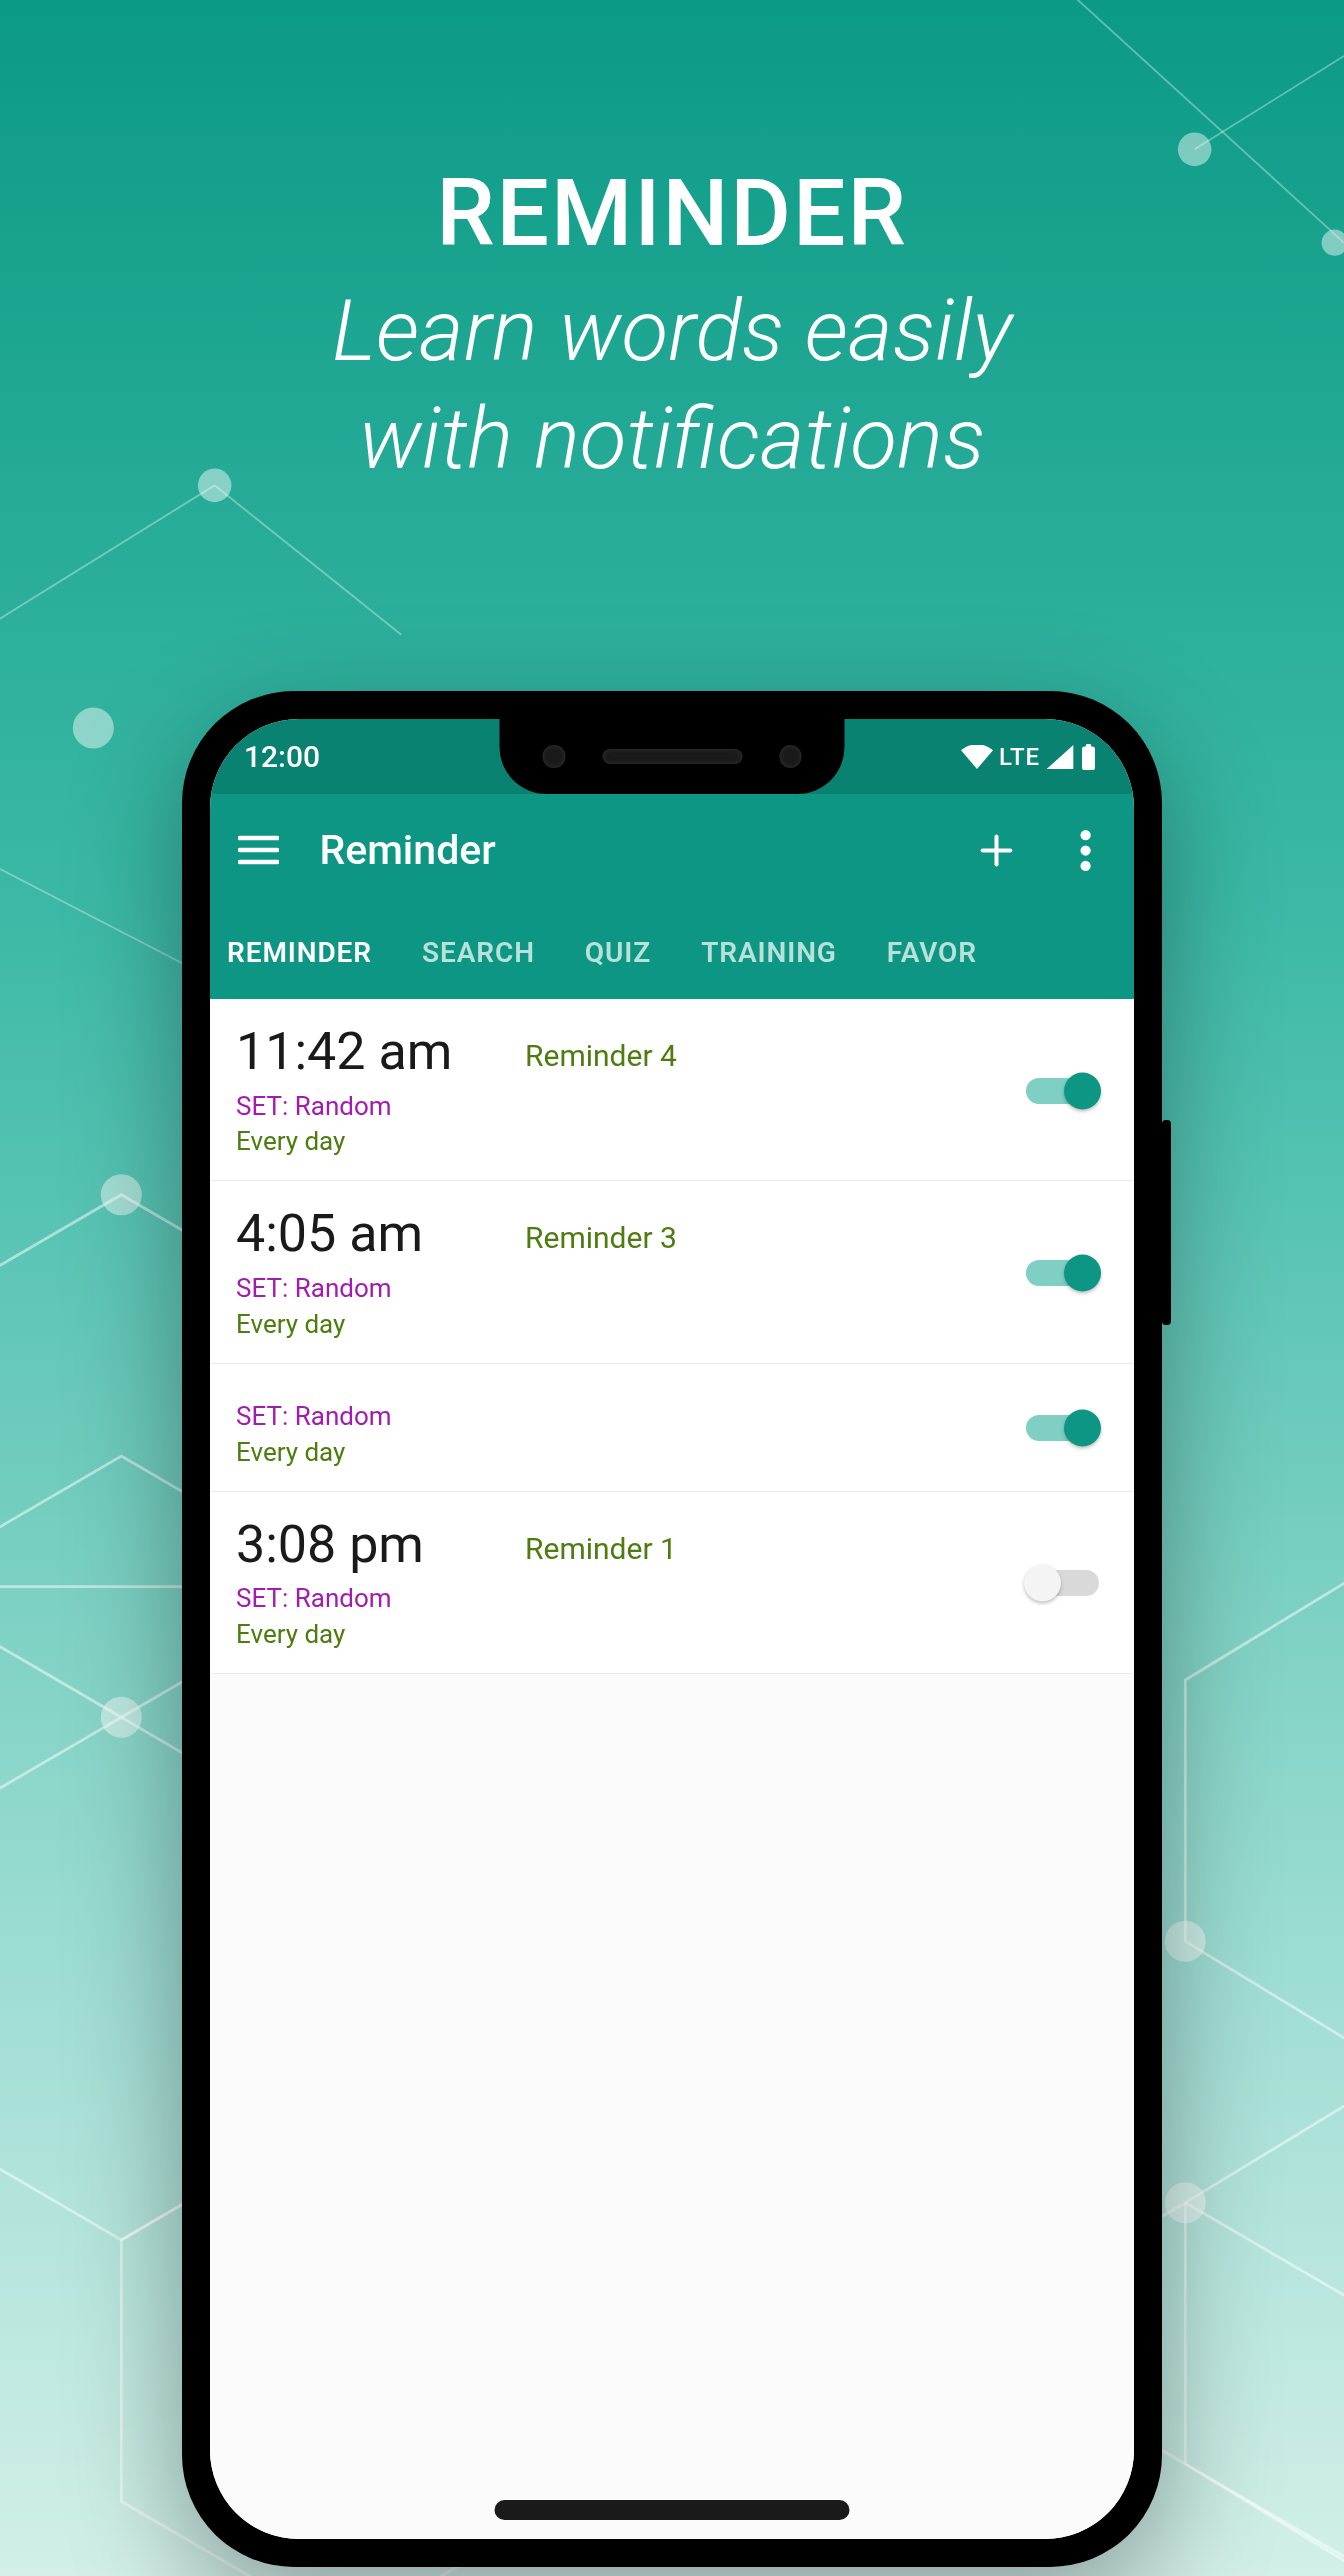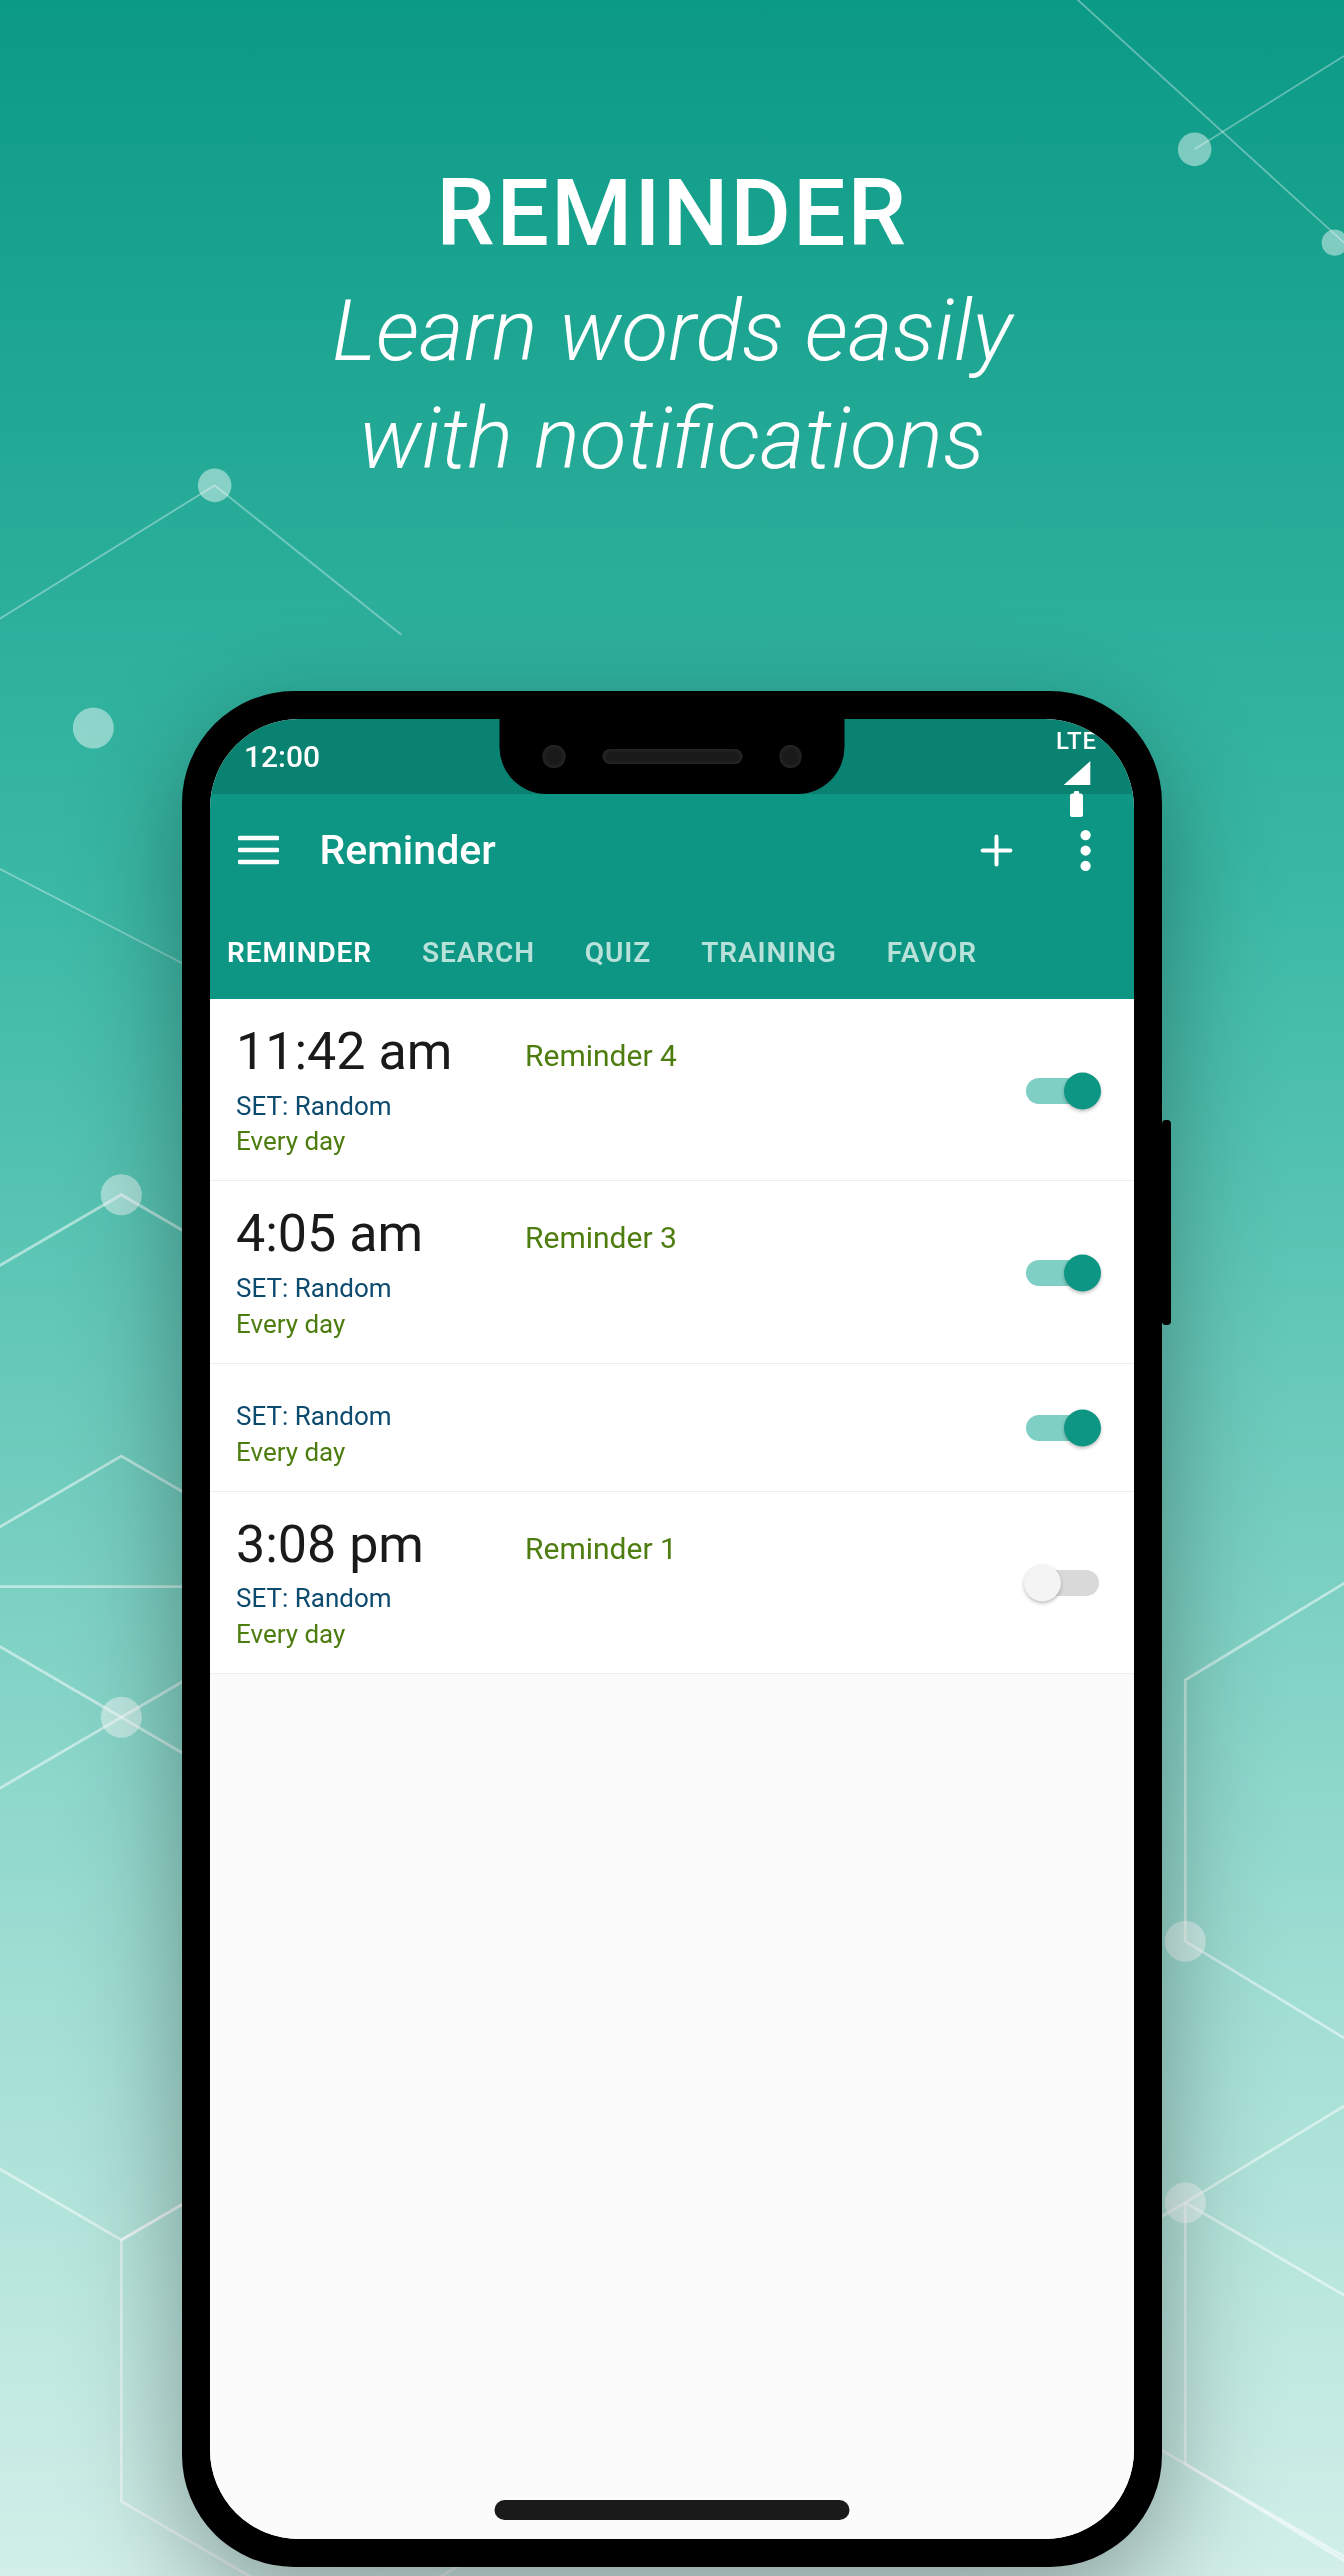--- a/index.html
+++ b/index.html
@@ -68,21 +68,21 @@
   
   .statusbar {
     height: 75px;
     background: #0a8271;
     color: #fff;
     display: flex; align-items: center; justify-content: space-between;
     padding: 0 37px 0 34px;
     font-size: 30px; font-weight: 500;
     position: relative; z-index: 40;
   }
-  .statusbar .right { display: flex; align-items: center; gap: 6px; font-size: 24px; letter-spacing: 0.9px; flex-direction: column;}
+  .statusbar .right { display: flex; align-items: center; gap: 6px; font-size: 24px; letter-spacing: 0.9px;}
   .statusbar .right svg { display: block; }
 
   
   .appbar {
     height: 112px;
     background: #0d9683;
     color: #fff;
     display: flex; align-items: center;
     padding: 0 22.4px;
     gap: 35px;
@@ -109,21 +109,21 @@
   .list { flex: 1; background: #fbfbfb; overflow: hidden; }
   .item {
     background: #ffffff;
     border-bottom: 0.9px solid #ededed;
     padding: 26px 26px 24px 26px;
     position: relative;
     display: flex;
   }
   .item .col1 { width: 289px; }
   .item .time { font-size: 52px; color: #1a1a1a; font-weight: 400; line-height: 1.05;}
-  .item .set  { font-size: 26px; color: #0c4a6e; margin-top: 11.2px; }
+  .item .set  { font-size: 26px; color: #a21caf; margin-top: 11.2px; }
   .item .rep  { font-size: 26px; color: #4d7c0f; margin-top: 5.6px; }
   .item .name { font-size: 30px; color: #4d7c0f; margin-top: 13px; }
   .item .spacer { flex: 1; }
   .item .switch-wrap { display:flex; align-items:center; padding-right: 9.3px; }
 
   
   .switch {
     position: relative; width: 73px; height: 35px;
   }
   .switch .track {

